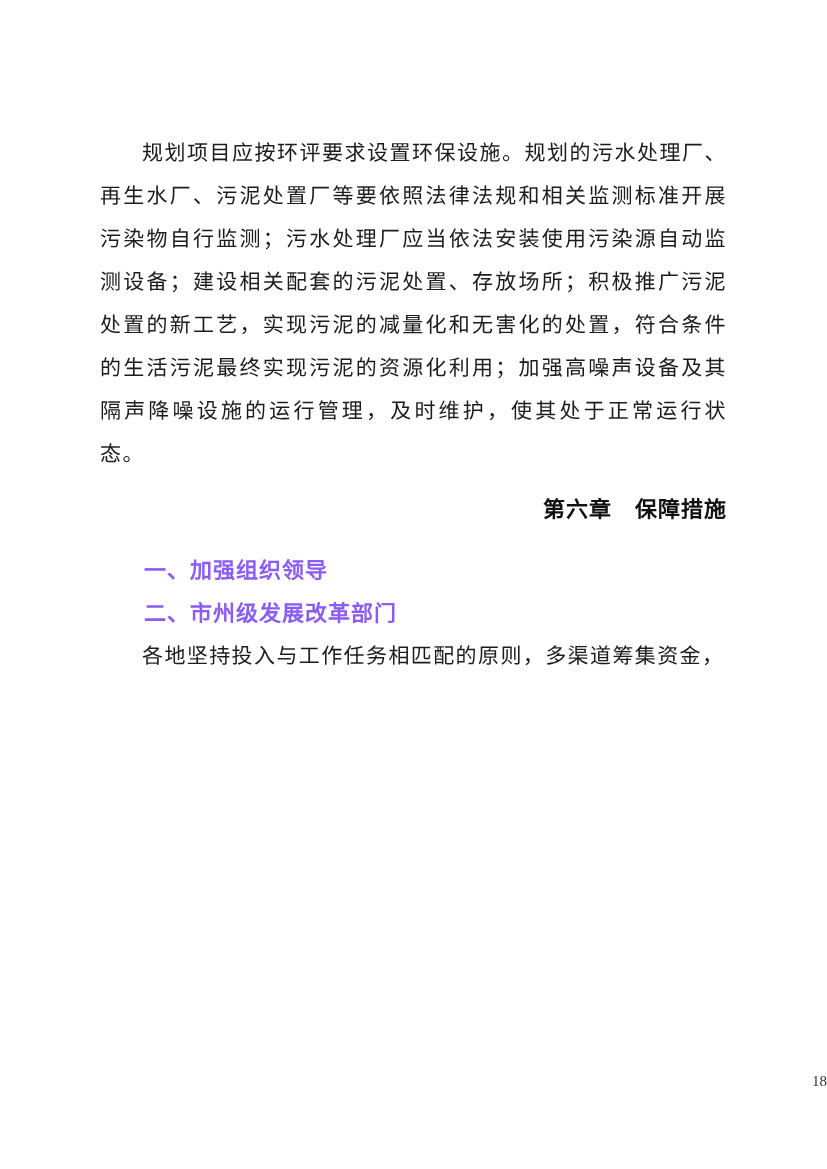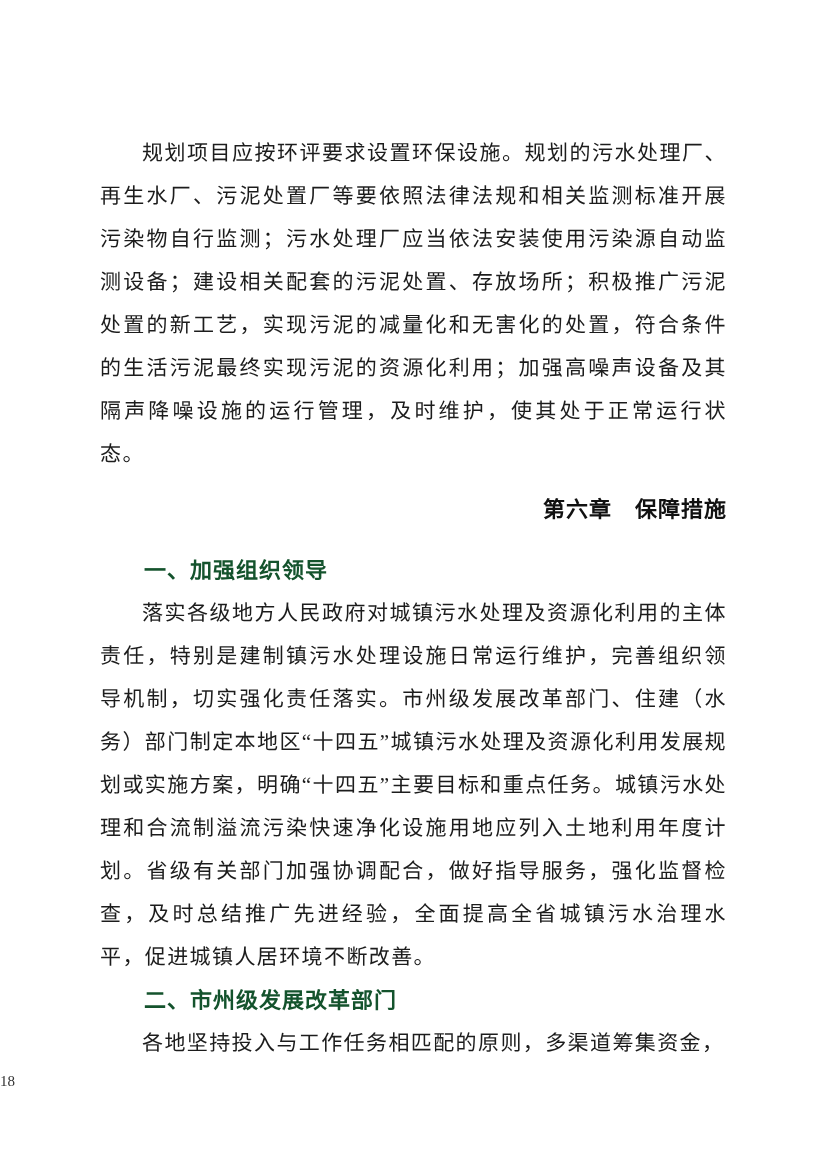--- a/index.html
+++ b/index.html
@@ -48,51 +48,50 @@
     margin-top: 12px;
   }
 
   .section-heading {
     font-family: "Liberation Sans", "DejaVu Sans", sans-serif;
     font-weight: bold;
     font-size: 22px;
     line-height: 43px;
     letter-spacing: 1px;
     text-indent: 2em;
-    color: #14532d;
+    color: #8b5cf6;
   }
 
   .section-heading.first {
     margin-top: 18px;
   }
 
   .page-number {
     position: absolute;
     left: 0;
     right: 0;
     top: 1073px;
-    text-align: left;
+    text-align: right;
     font-family: "Liberation Serif", "DejaVu Serif", serif;
     font-size: 15px;
     color: #333333;
   }
 </style>
 </head>
 <body>
 
 <div class="page">
   <div class="content">
 
     <p class="body-para">规划项目应按环评要求设置环保设施。规划的污水处理厂、再生水厂、污泥处置厂等要依照法律法规和相关监测标准开展污染物自行监测；污水处理厂应当依法安装使用污染源自动监测设备；建设相关配套的污泥处置、存放场所；积极推广污泥处置的新工艺，实现污泥的减量化和无害化的处置，符合条件的生活污泥最终实现污泥的资源化利用；加强高噪声设备及其隔声降噪设施的运行管理，及时维护，使其处于正常运行状态。</p>
 
     <h1 class="chapter-heading">第六章　保障措施</h1>
 
     <h2 class="section-heading first">一、加强组织领导</h2>
 
-    <p class="body-para">落实各级地方人民政府对城镇污水处理及资源化利用的主体责任，特别是建制镇污水处理设施日常运行维护，完善组织领导机制，切实强化责任落实。市州级发展改革部门、住建（水务）部门制定本地区“十四五”城镇污水处理及资源化利用发展规划或实施方案，明确“十四五”主要目标和重点任务。城镇污水处理和合流制溢流污染快速净化设施用地应列入土地利用年度计划。省级有关部门加强协调配合，做好指导服务，强化监督检查，及时总结推广先进经验，全面提高全省城镇污水治理水平，促进城镇人居环境不断改善。</p>
 
     <h2 class="section-heading">二、市州级发展改革部门</h2>
 
     <p class="body-para">各地坚持投入与工作任务相匹配的原则，多渠道筹集资金，</p>
 
   </div>
 
   <div class="page-number">18</div>
 </div>
 

